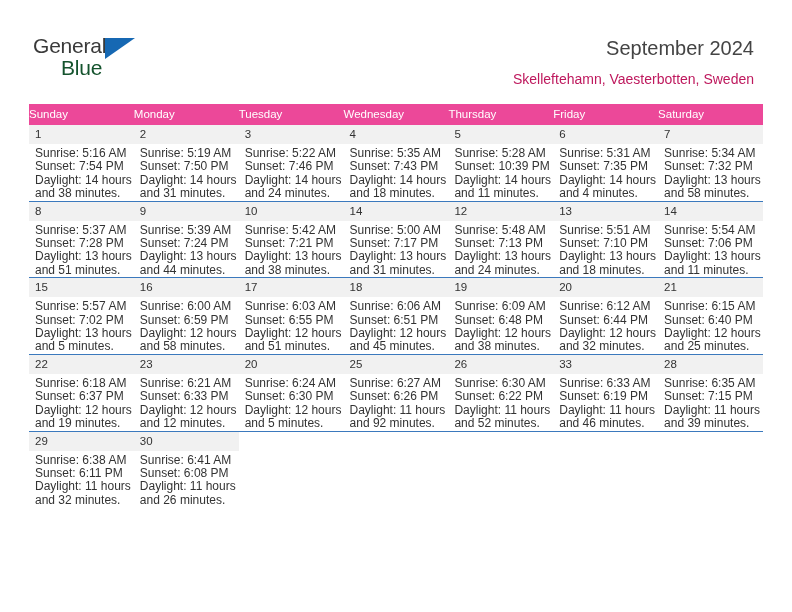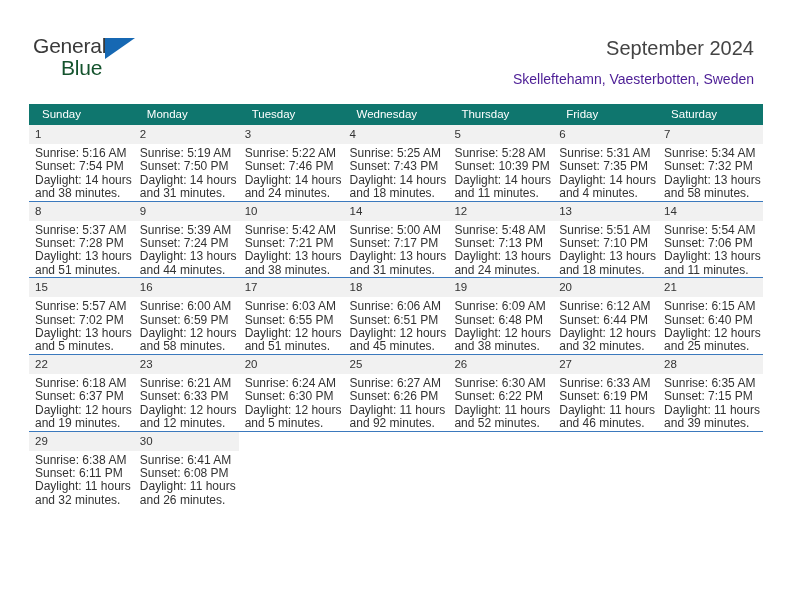--- a/index.html
+++ b/index.html
@@ -71,42 +71,42 @@
   }
   .month-title {
     font-size: 20px;
     font-weight: normal;
     color: #444444;
     line-height: 32px;
     white-space: nowrap;
   }
   .location-subtitle {
     font-size: 14px;
-    color: #4c1d95;
+    color: #be185d;
     line-height: 18px;
     margin-top: 6px;
     white-space: nowrap;
   }
 
   
   .calendar {
     position: absolute;
     left: 29px;
     top: 104px;
     width: 734px;
     border-collapse: collapse;
     table-layout: fixed;
   }
   .calendar th {
-    background: #0f766e;
+    background: #ec4899;
     color: #ffffff;
     font-size: 11.5px;
     font-weight: normal;
     text-align: left;
-    padding: 4px 0 5px 13px;
+    padding: 4px 0 5px 0;
     height: 12px;
     border: none;
   }
   .calendar td {
     vertical-align: top;
     padding: 0;
     border: none;
     border-top: 1px solid #3b79bd;
     height: 72px;
   }
@@ -188,21 +188,21 @@
             <div class="details">
               <div>Sunrise: 5:22 AM</div>
               <div>Sunset: 7:46 PM</div>
               <div>Daylight: 14 hours</div>
               <div>and 24 minutes.</div>
             </div>
           </td>
           <td>
             <div class="daynum">4</div>
             <div class="details">
-              <div>Sunrise: 5:25 AM</div>
+              <div>Sunrise: 5:35 AM</div>
               <div>Sunset: 7:43 PM</div>
               <div>Daylight: 14 hours</div>
               <div>and 18 minutes.</div>
             </div>
           </td>
           <td>
             <div class="daynum">5</div>
             <div class="details">
               <div>Sunrise: 5:28 AM</div>
               <div>Sunset: 10:39 PM</div>
@@ -399,21 +399,21 @@
           <td>
             <div class="daynum">26</div>
             <div class="details">
               <div>Sunrise: 6:30 AM</div>
               <div>Sunset: 6:22 PM</div>
               <div>Daylight: 11 hours</div>
               <div>and 52 minutes.</div>
             </div>
           </td>
           <td>
-            <div class="daynum">27</div>
+            <div class="daynum">33</div>
             <div class="details">
               <div>Sunrise: 6:33 AM</div>
               <div>Sunset: 6:19 PM</div>
               <div>Daylight: 11 hours</div>
               <div>and 46 minutes.</div>
             </div>
           </td>
           <td>
             <div class="daynum">28</div>
             <div class="details">

